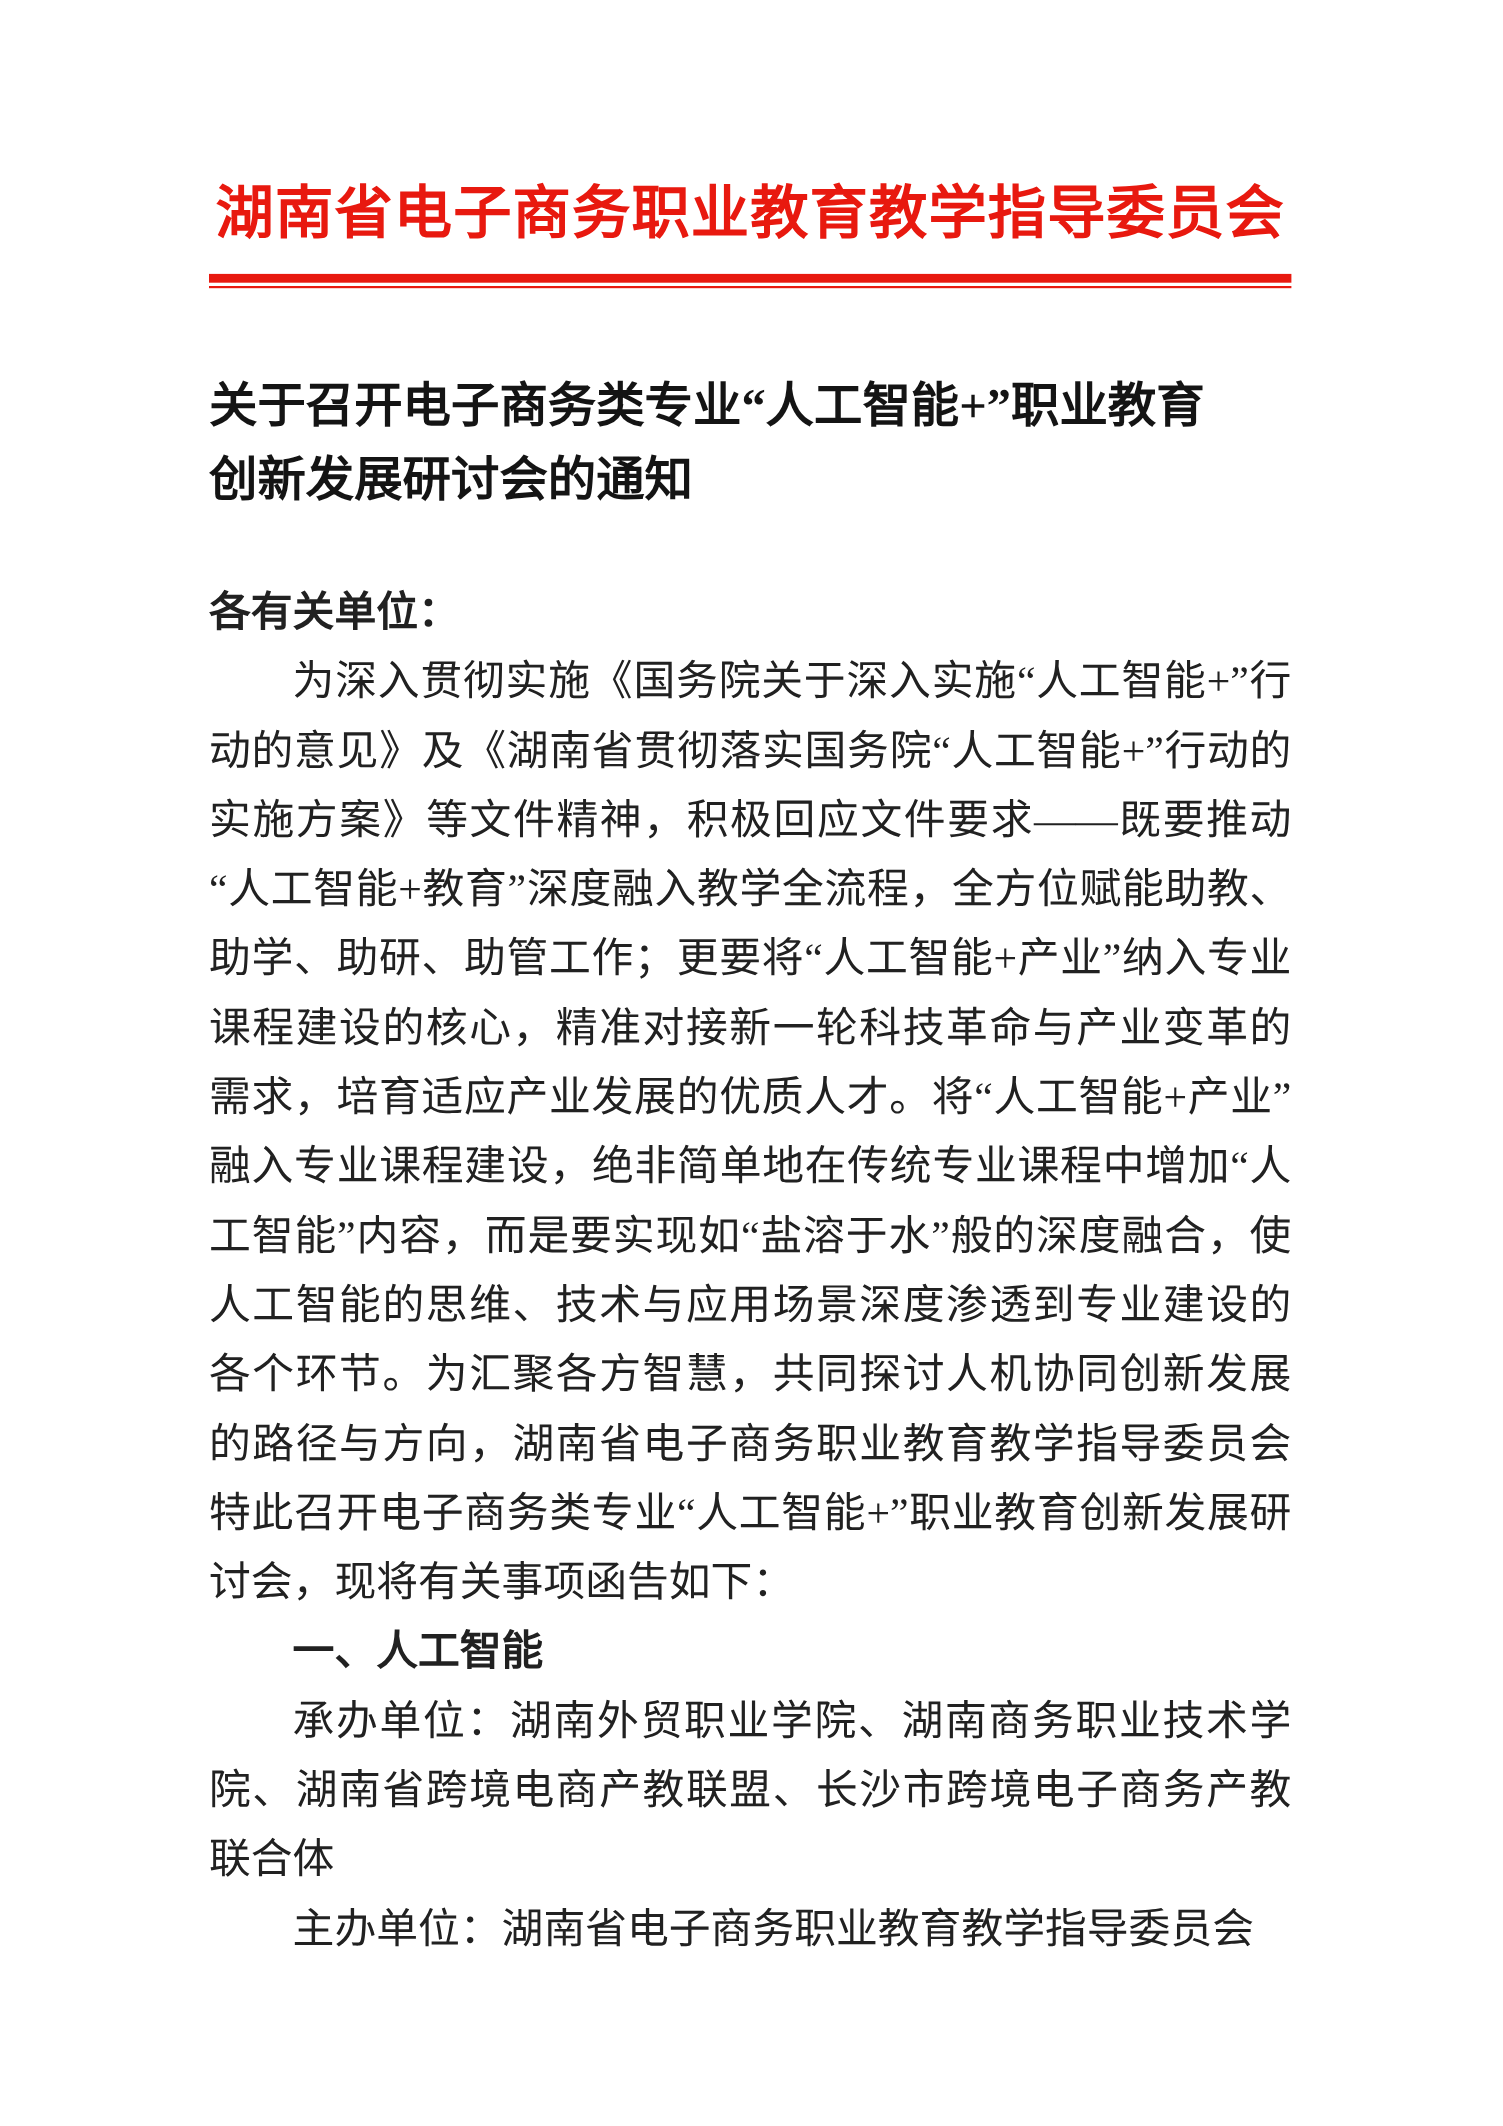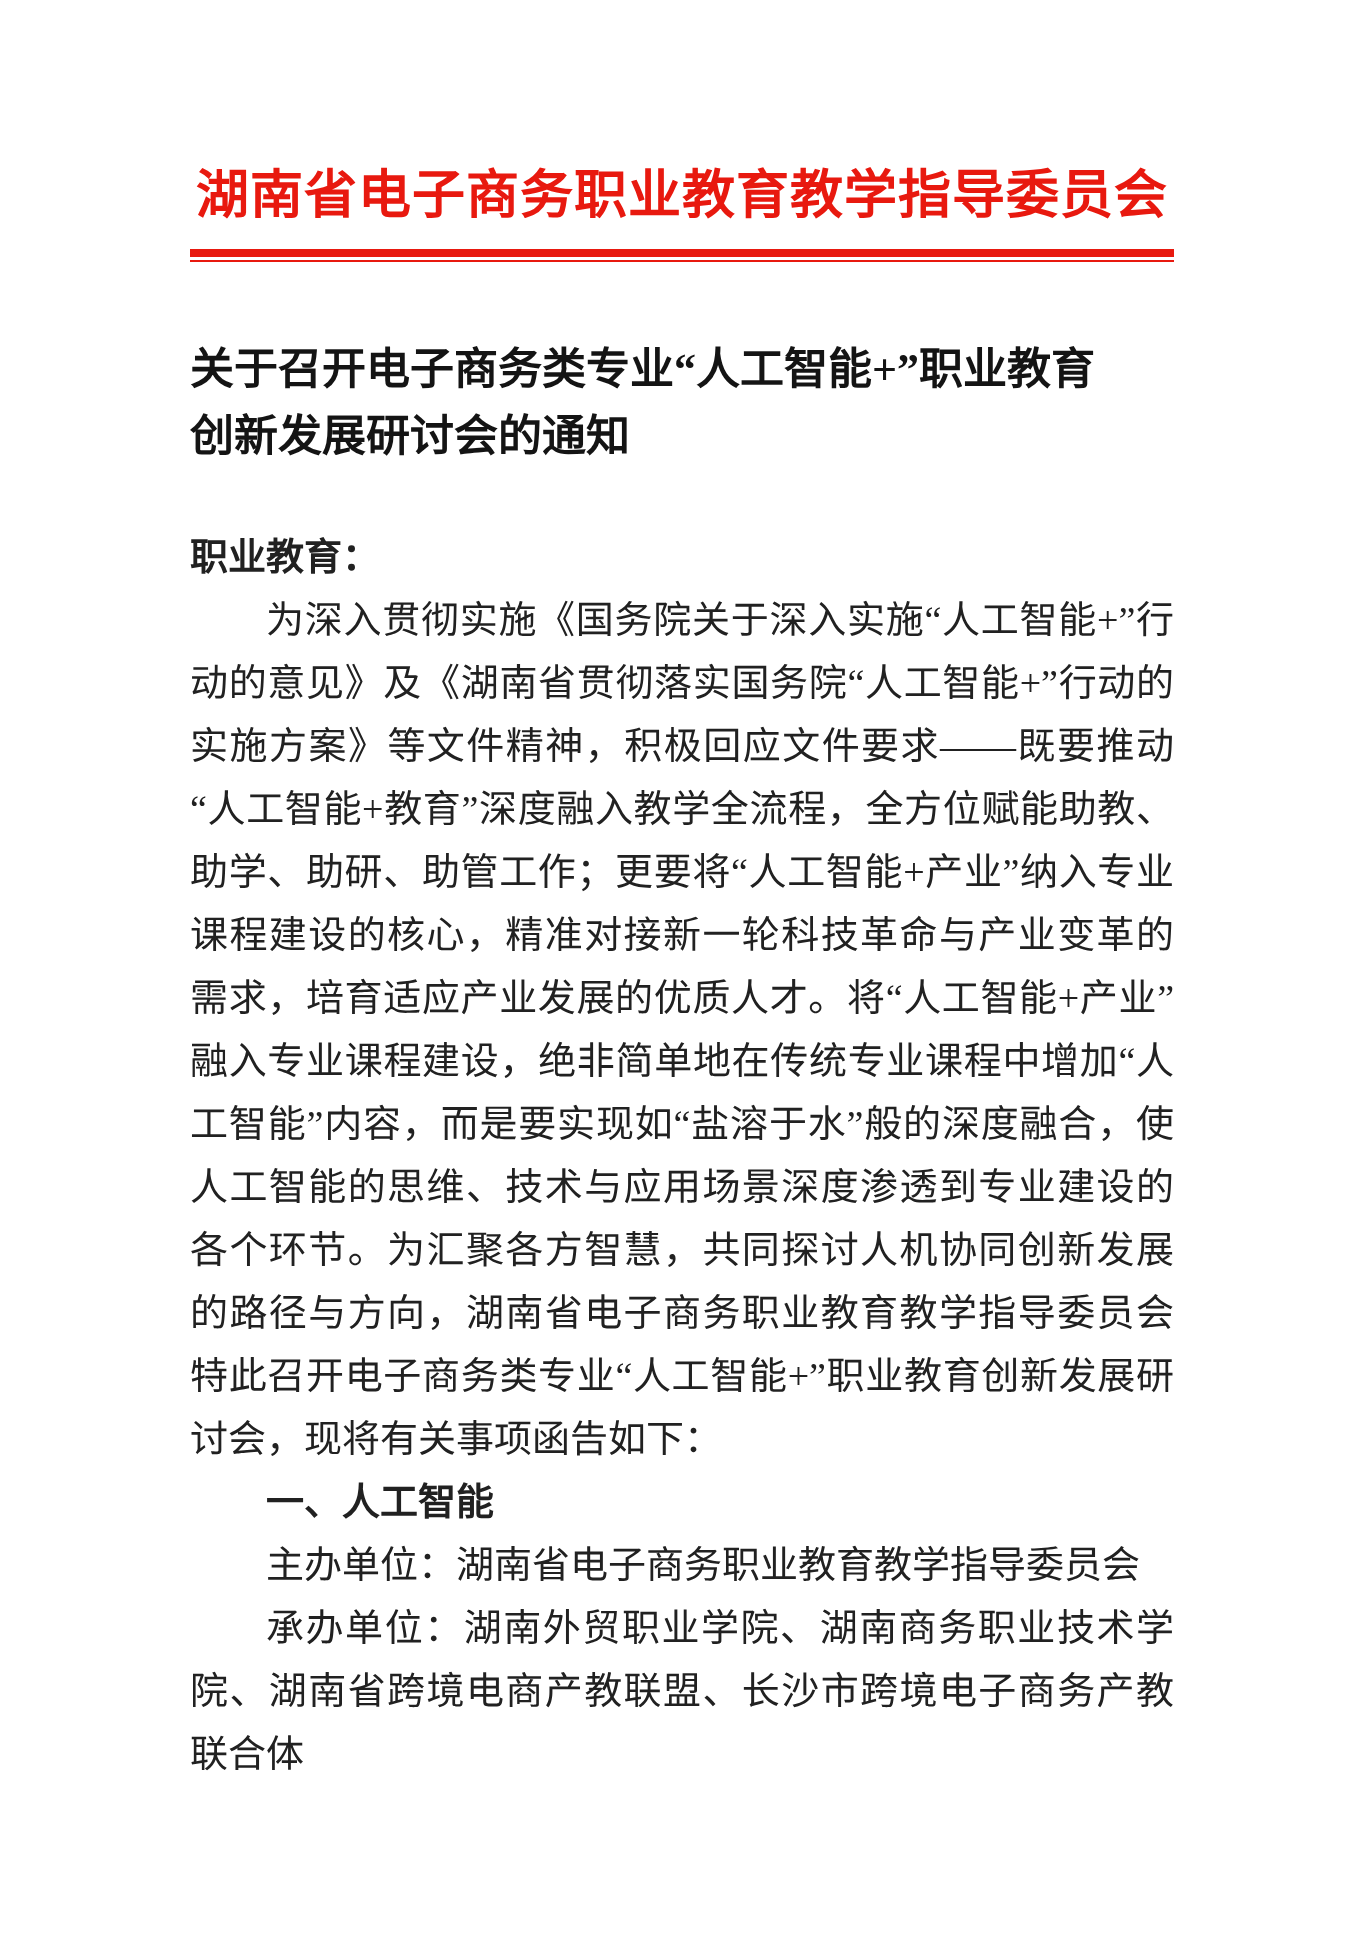--- a/index.html
+++ b/index.html
@@ -90,25 +90,25 @@
       <div class="rule-thin"></div>
     </div>
   </header>
 
   <h2 class="doc-title">
     <span>关于召开电子商务类专业“人工智能+”职业教育</span><br>
     <span>创新发展研讨会的通知</span>
   </h2>
 
   <main class="content">
-    <p class="salutation">职业教育：</p>
+    <p class="salutation">各有关单位：</p>
 
     <p class="body-para">为深入贯彻实施《国务院关于深入实施“人工智能+”行动的意见》及《湖南省贯彻落实国务院“人工智能+”行动的实施方案》等文件精神，积极回应文件要求——既要推动“人工智能+教育”深度融入教学全流程，全方位赋能助教、助学、助研、助管工作；更要将“人工智能+产业”纳入专业课程建设的核心，精准对接新一轮科技革命与产业变革的需求，培育适应产业发展的优质人才。将“人工智能+产业”融入专业课程建设，绝非简单地在传统专业课程中增加“人工智能”内容，而是要实现如“盐溶于水”般的深度融合，使人工智能的思维、技术与应用场景深度渗透到专业建设的各个环节。为汇聚各方智慧，共同探讨人机协同创新发展的路径与方向，湖南省电子商务职业教育教学指导委员会特此召开电子商务类专业“人工智能+”职业教育创新发展研讨会，现将有关事项函告如下：</p>
 
     <p class="section-heading">一、人工智能</p>
 
+    <p class="body-para">承办单位：湖南外贸职业学院、湖南商务职业技术学院、湖南省跨境电商产教联盟、长沙市跨境电子商务产教联合体</p>
+
     <p class="body-para">主办单位：湖南省电子商务职业教育教学指导委员会</p>
-
-    <p class="body-para">承办单位：湖南外贸职业学院、湖南商务职业技术学院、湖南省跨境电商产教联盟、长沙市跨境电子商务产教联合体</p>
 
   </main>
 
 </div>
 
 </body></html>

